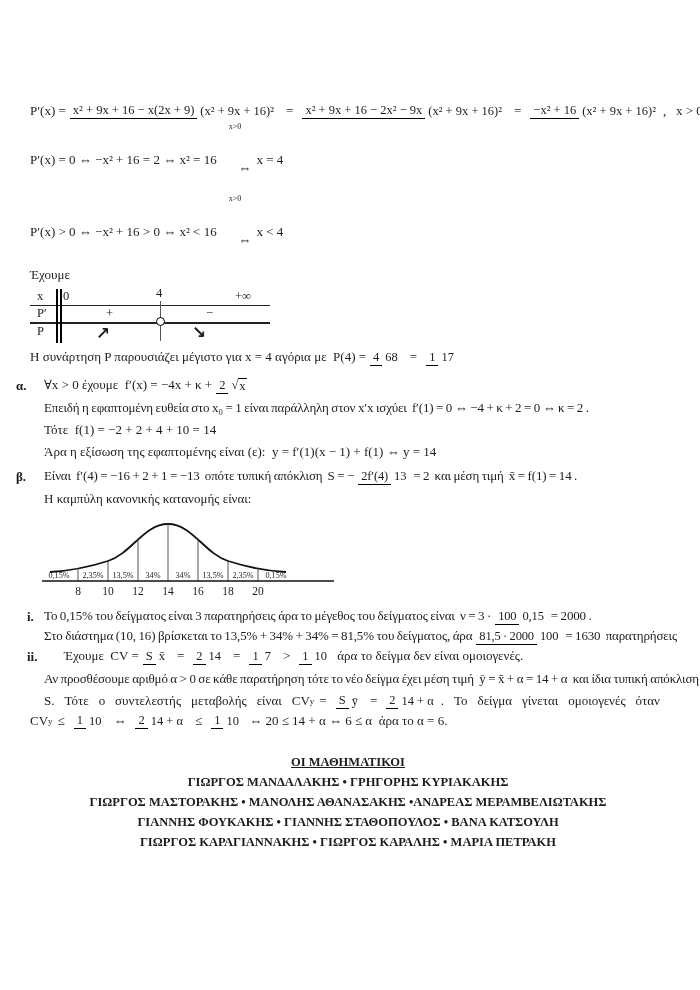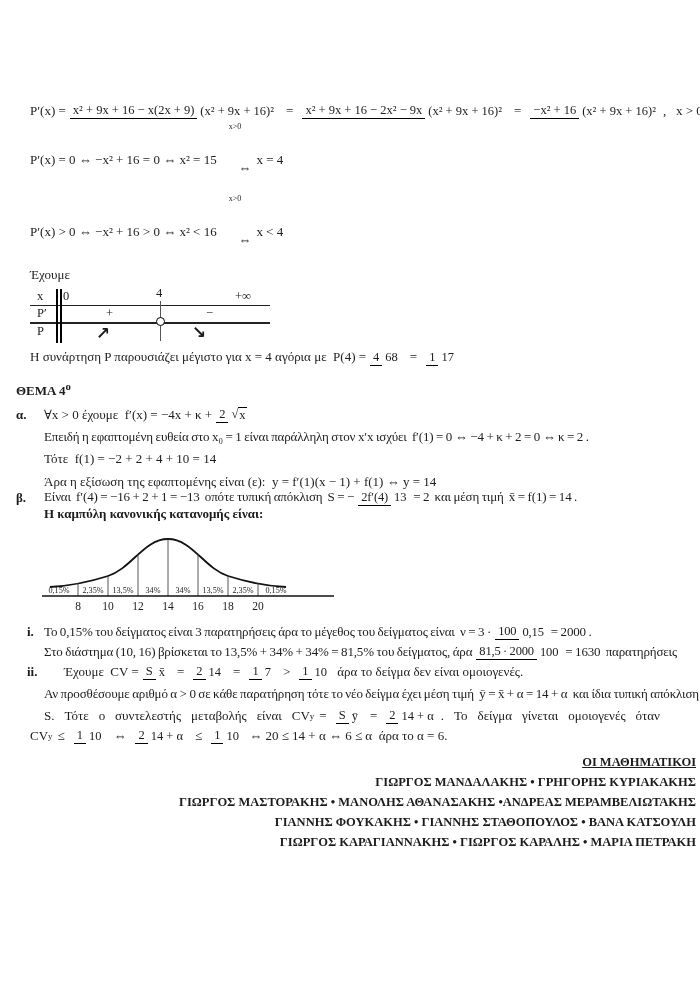--- a/index.html
+++ b/index.html
@@ -35,21 +35,21 @@
   .r1{border-bottom:1px solid #222;}
   .r2{border-bottom:2px solid #222;}
   .dbar{position:absolute;left:26px;top:0;height:54px;width:2px;
         border-left:2px solid #000;border-right:2px solid #000;}
   .vtick{position:absolute;left:130px;top:12px;height:40px;width:1px;background:#555;}
   .circle-marker{position:absolute;left:126px;top:28px;width:7px;height:7px;border:1.5px solid #000;
         border-radius:50%;background:#fff;z-index:2;}
   .cell{position:absolute;top:0;}
   .arrow{font-family:"DejaVu Sans",sans-serif;font-weight:bold;font-size:17px;line-height:1;}
   .just{display:flex;justify-content:space-between;align-items:center;white-space:pre;line-height:1.15;}
-  .footer{position:absolute;top:752px;left:0;right:4px;text-align:right;
+  .footer{position:absolute;top:752px;left:0;right:4px;text-align:center;
           font-weight:bold;font-size:12.5px;line-height:1.6;}
   .footer .ft{text-decoration:underline;}
   svg text{font-family:"Liberation Serif","DejaVu Serif",serif;fill:#1c1c1c;}
 </style>
 </head>
 <body>
 
 <div class="page">
 
   <div class="mrow ml1" style="margin-bottom:8px;">
@@ -65,21 +65,21 @@
     </span>
     <span class="op">=</span>
     <span class="frac">
       <span class="num">−x² + 16</span>
       <span class="den">(x² + 9x + 16)²</span>
     </span>
     <span>,   x &gt; 0</span>
   </div>
 
   <div class="mrow ml1" style="margin:12px 0 6px 14px;">
-    <span>P′(x) = 0 ⇔ −x² + 16 = 0 ⇔ x² = 15</span>
+    <span>P′(x) = 0 ⇔ −x² + 16 = 2 ⇔ x² = 16</span>
     <span class="iff">
       <span class="over">x&gt;0</span>
       <span>⇔</span>
     </span>
     <span> x = 4</span>
   </div>
 
   <div class="mrow ml1" style="margin:12px 0 4px 14px;">
     <span>P′(x) &gt; 0 ⇔ −x² + 16 &gt; 0 ⇔ x² &lt; 16</span>
     <span class="iff">
@@ -119,50 +119,47 @@
       <span class="num">4</span>
       <span class="den">68</span>
     </span>
     <span class="op">=</span>
     <span class="frac">
       <span class="num">1</span>
       <span class="den">17</span>
     </span>
   </div>
 
-  <div class="heading">
-    <span>ΘΕΜΑ 4</span><sup>ο</sup>
-  </div>
 
   <div class="item">
     <span class="lbl">α.</span>
     <span class="mrow">
       <span>∀x &gt; 0 έχουμε  f′(x) = −4x + κ +</span>
       <span class="frac">
         <span class="num">2</span>
         <span class="den"><span>√</span><span class="radarg">x</span></span>
       </span>
     </span>
   </div>
   <div class="trow sub1 tight" style="margin:6px 0 6px 28px;">Επειδή η εφαπτομένη ευθεία στο x₀ = 1 είναι παράλληλη στον x′x ισχύει  f′(1) = 0 ⇔ −4 + κ + 2 = 0 ⇔ κ = 2 .</div>
   <div class="trow sub1" style="margin-bottom:6px;">Τότε  f(1) = −2 + 2 + 4 + 10 = 14</div>
-  <div class="trow sub1" style="margin-bottom:0;">Άρα η εξίσωση της εφαπτομένης είναι (ε):  y = f′(1)(x − 1) + f(1) ⇔ y = 14</div>
+  <div class="trow sub1" style="margin-bottom:8px;">Άρα η εξίσωση της εφαπτομένης είναι (ε):  y = f′(1)(x − 1) + f(1) ⇔ y = 14</div>
 
   <div class="item">
     <span class="lbl">β.</span>
     <span class="mrow tight">
       <span>Είναι  f′(4) = −16 + 2 + 1 = −13  οπότε τυπική απόκλιση  S = −</span>
       <span class="frac">
         <span class="num">2f′(4)</span>
         <span class="den">13</span>
       </span>
       <span>= 2  και μέση τιμή  x̄ = f(1) = 14 .</span>
     </span>
   </div>
-  <div class="trow sub1" style="margin:0 0 2px 28px;font-weight:bold;">Η καμπύλη κανονικής κατανομής είναι:</div>
+  <div class="trow sub1" style="margin:6px 0 2px 28px;">Η καμπύλη κανονικής κατανομής είναι:</div>
 
   <svg width="300" height="94" viewBox="0 0 300 94" style="margin:2px 0 6px 22px;display:block;">
     <path d="M 12 63 C 30 62 48 59 70 52 C 94 44 106 15 130 15 C 154 15 166 44 190 52 C 212 59 230 62 248 63" fill="none" stroke="#111" stroke-width="1.8"></path>
     <g stroke="#444" stroke-width="0.9">
       <line x1="40" y1="59" x2="40" y2="72"></line>
       <line x1="70" y1="52" x2="70" y2="72"></line>
       <line x1="100" y1="30" x2="100" y2="72"></line>
       <line x1="130" y1="15" x2="130" y2="72"></line>
       <line x1="160" y1="30" x2="160" y2="72"></line>
       <line x1="190" y1="52" x2="190" y2="72"></line>

